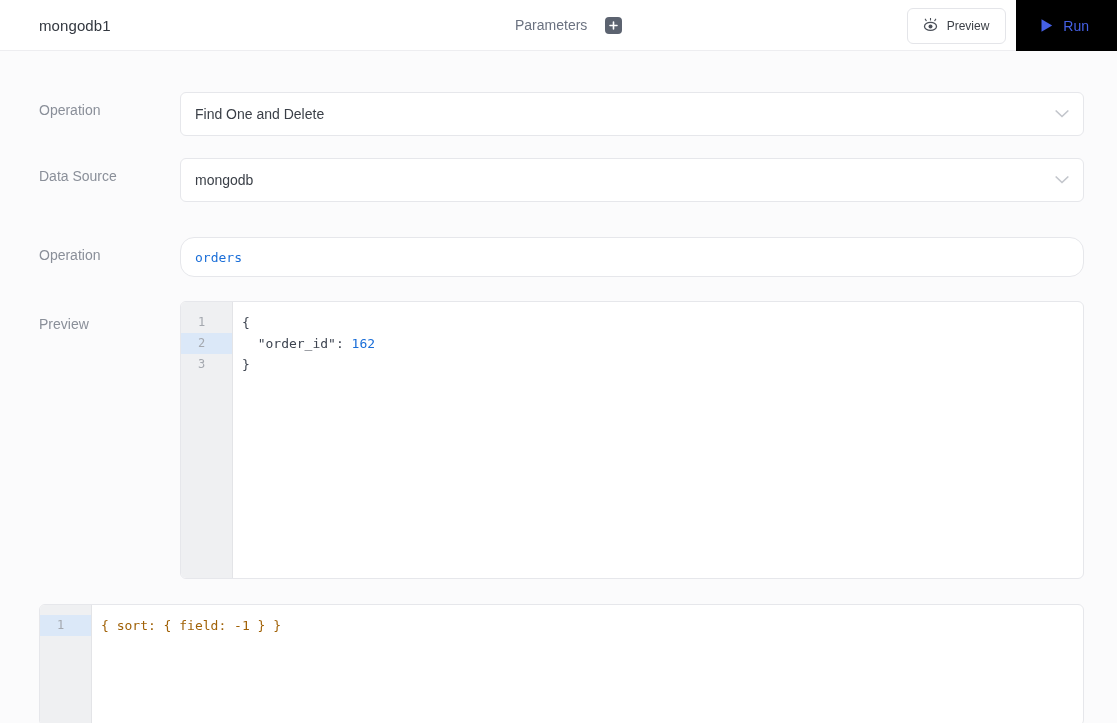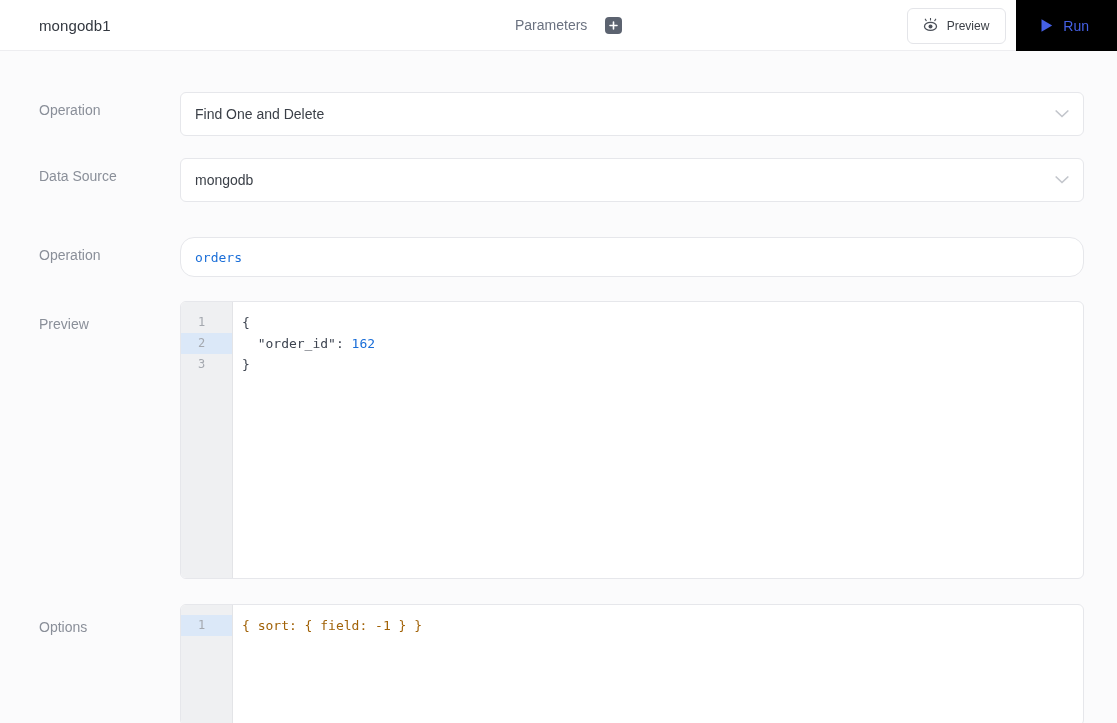--- a/index.html
+++ b/index.html
@@ -267,21 +267,20 @@
             <div class="gutter-line">1</div>
             <div class="gutter-line active">2</div>
             <div class="gutter-line">3</div>
           </div>
         <div class="code" id="filter-code"><div><span>{</span></div><div><span>  "order_id": </span><span class="num">162</span></div><div><span>}</span></div></div>
       </div>
     </div>
   </div>
 
   <div class="row row-options">
-    <div class="label label-options">Options</div>
     <div class="field">
       <div class="editor editor-options">
         <div class="gutter" id="options-gutter">
             <div class="gutter-line active">1</div>
           </div>
         <div class="code" id="options-code"><div><span class="placeholder">{ sort: { field: -1 } }</span></div></div>
       </div>
     </div>
   </div>
 

